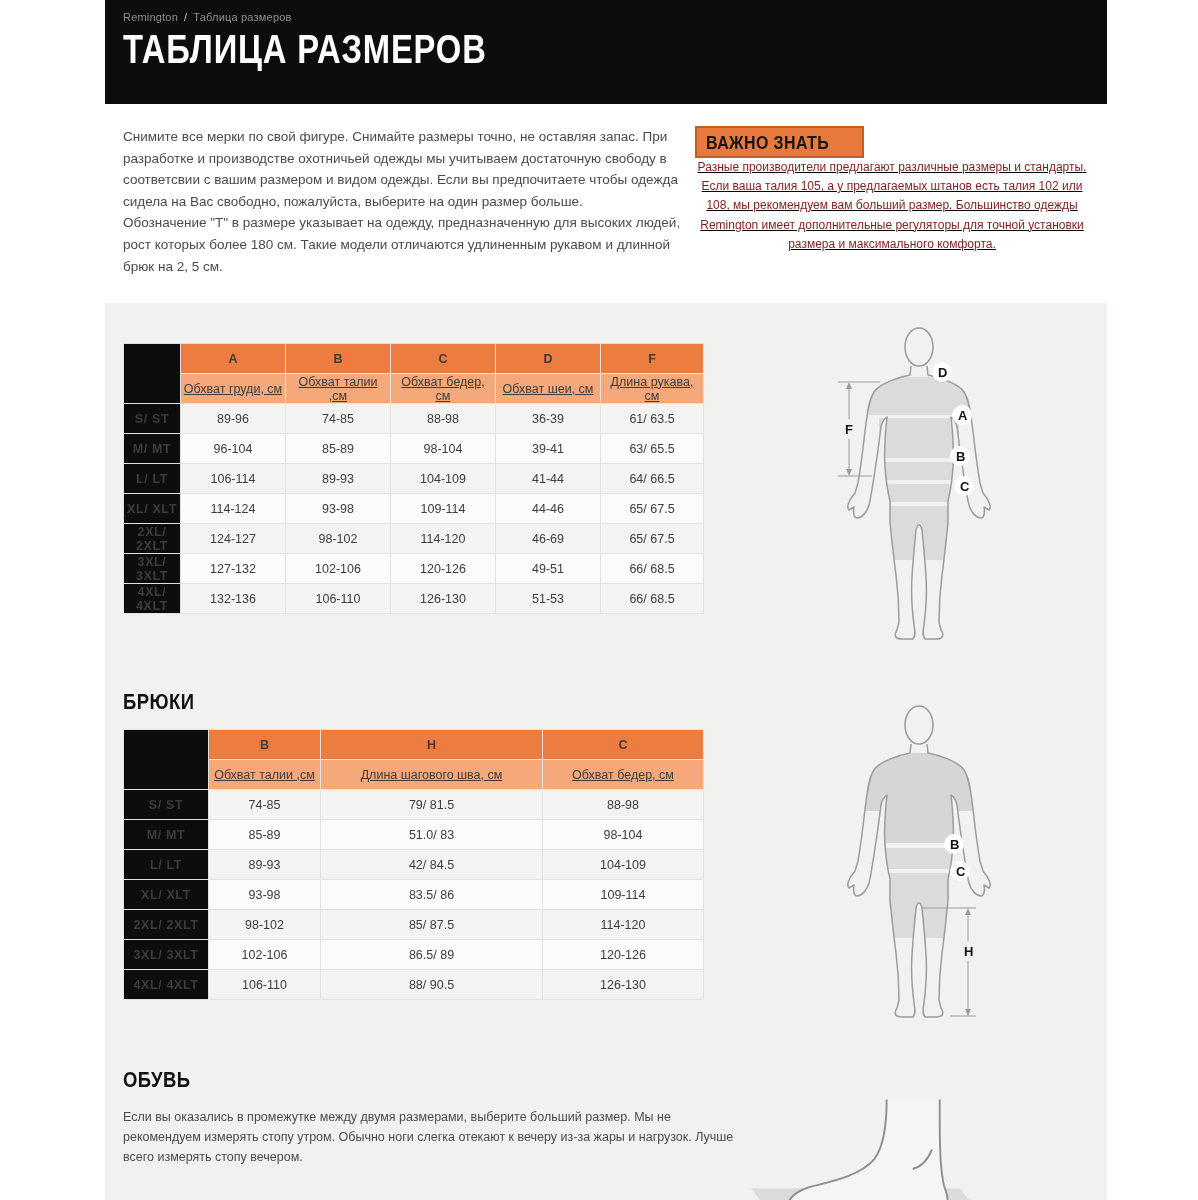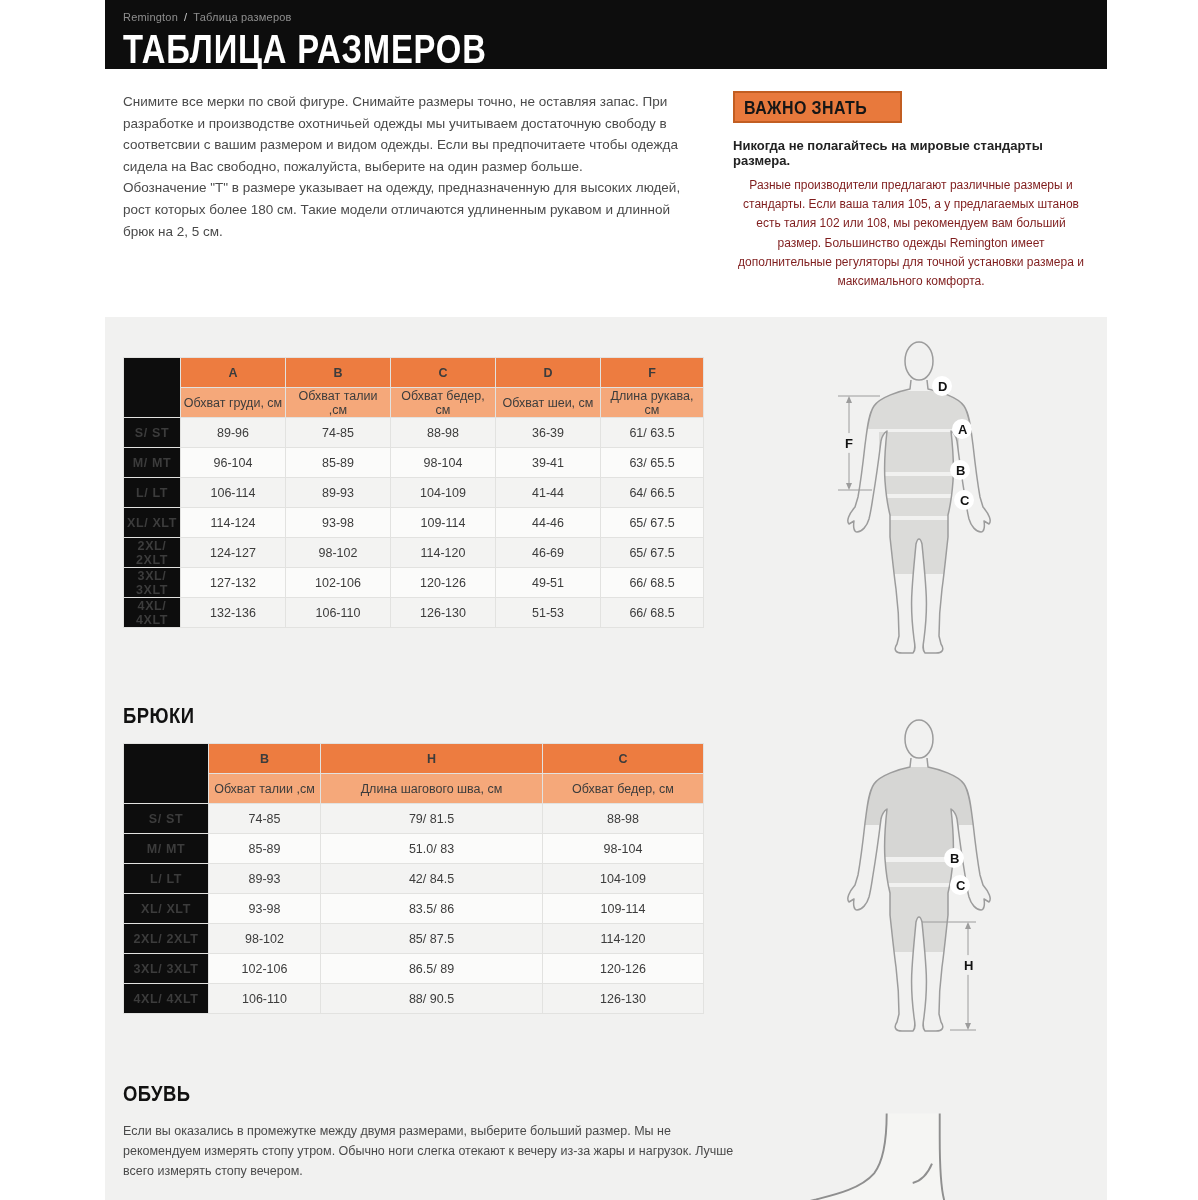--- a/index.html
+++ b/index.html
@@ -2,34 +2,34 @@
 <html><head>
 <meta charset="utf-8">
 <style>
   html,body{margin:0;padding:0;}
   body{
     width:1198px;height:1200px;overflow:hidden;background:#ffffff;
     font-family:"Liberation Sans",sans-serif;-webkit-font-smoothing:antialiased;
   }
   .container{width:1002px;margin-left:105px;}
   
-  .hero{background:#0d0d0d;height:69px;box-sizing:border-box;padding:11px 0 0 18px;}
+  .hero{background:#0d0d0d;height:104px;box-sizing:border-box;padding:11px 0 0 18px;}
   .breadcrumb{font-size:11px;color:#8f8f8f;letter-spacing:.2px;}
   .breadcrumb .sep{color:#c9c9c9;margin:0 6px;}
   .breadcrumb a{color:#8f8f8f;text-decoration:none;cursor:pointer;}
   .page-title{
     color:#ffffff;font-size:41px;font-weight:bold;margin-top:6px;line-height:1;
   }
   .cond{display:inline-block;transform:scaleX(.8);transform-origin:0 50%;letter-spacing:1px;white-space:nowrap;}
   .cond2{display:inline-block;transform:scaleX(.84);transform-origin:0 50%;letter-spacing:.5px;white-space:nowrap;}
   
   .intro-wrap{display:flex;box-sizing:border-box;padding:22px 18px 0;min-height:148px;}
   .intro-left{width:572px;font-size:13.5px;line-height:1.6;color:#4a4a4a;}
   .intro-left p{margin:0;}
-  .intro-right{margin-left:38px;flex:1;}
+  .intro-right{flex:1;text-decoration:underline;}
   .important-badge{
     display:inline-block;background:#e8793c;border:2px solid #c25e22;color:#161616;
     font-size:19px;font-weight:bold;padding:5px 9px 4px;line-height:1;
   }
   .important-sub{font-size:13px;font-weight:bold;color:#222;margin:15px 0 8px;}
   .important-text{font-size:12px;line-height:1.6;color:#7f1d1d;margin:0;text-align:center;}
   
   .panel{
     background:#f1f1f0;margin-top:26px;height:938px;box-sizing:border-box;
     padding:40px 18px 0;overflow:hidden;
@@ -45,21 +45,21 @@
     text-align:center;vertical-align:middle;font-size:12.5px;color:#3c3c3c;
     border:1px solid #e2e2e0;height:30px;padding:0 2px;box-sizing:border-box;
   }
   td.corner{background:#0d0d0d;border:1px solid #0d0d0d;}
   td.letter{
     background:#ed7c40;border:1px solid #f7bd97;color:#161616;
     font-weight:bold;font-size:12px;height:30px;
   }
   td.measure{
     background:#f5a87a;border:1px solid #f9c9a8;color:#1e1e1e;
-    font-size:12.5px;height:36px;
+    font-size:12.5px;height:36px;text-decoration:underline;
   }
   td.rowlabel{
     background:#0d0d0d;border:1px solid #262626;color:#ffffff;
     font-weight:bold;font-size:10.5px;letter-spacing:.6px;
   }
   tbody tr:nth-child(odd) td:not(.rowlabel){background:#f3f3f2;}
   tbody tr:nth-child(even) td:not(.rowlabel){background:#fbfbfa;}
   
   .shoes-flex{display:flex;align-items:flex-start;}
   .shoes-left{width:640px;}
@@ -80,21 +80,20 @@
     <div class="page-title"><span class="cond">ТАБЛИЦА РАЗМЕРОВ</span></div>
   </div>
 
   <div class="intro-wrap">
     <div class="intro-left">
       <p>Снимите все мерки по свой фигуре. Снимайте размеры точно, не оставляя запас. При разработке и производстве охотничьей одежды мы учитываем достаточную свободу в соответсвии с вашим размером и видом одежды. Если вы предпочитаете чтобы одежда сидела на Вас свободно, пожалуйста, выберите на один размер больше.</p>
       <p>Обозначение "Т" в размере указывает на одежду, предназначенную для высоких людей, рост которых более 180 см. Такие модели отличаются удлиненным рукавом и длинной брюк на 2, 5 см.</p>
     </div>
     <div class="intro-right">
       <span class="important-badge"><span class="cond2">ВАЖНО ЗНАТЬ</span></span>
-      <div class="important-sub">Никогда не полагайтесь на мировые стандарты размера.</div>
       <p class="important-text">Разные производители предлагают различные размеры и стандарты. Если ваша талия 105, а у предлагаемых штанов есть талия 102 или 108, мы рекомендуем вам больший размер. Большинство одежды Remington имеет дополнительные регуляторы для точной установки размера и максимального комфорта.</p>
     </div>
   </div>
 
   <div class="panel">
 
     <div class="section">
       <div class="sec-flex">
         <table class="sizes">
           <colgroup>

